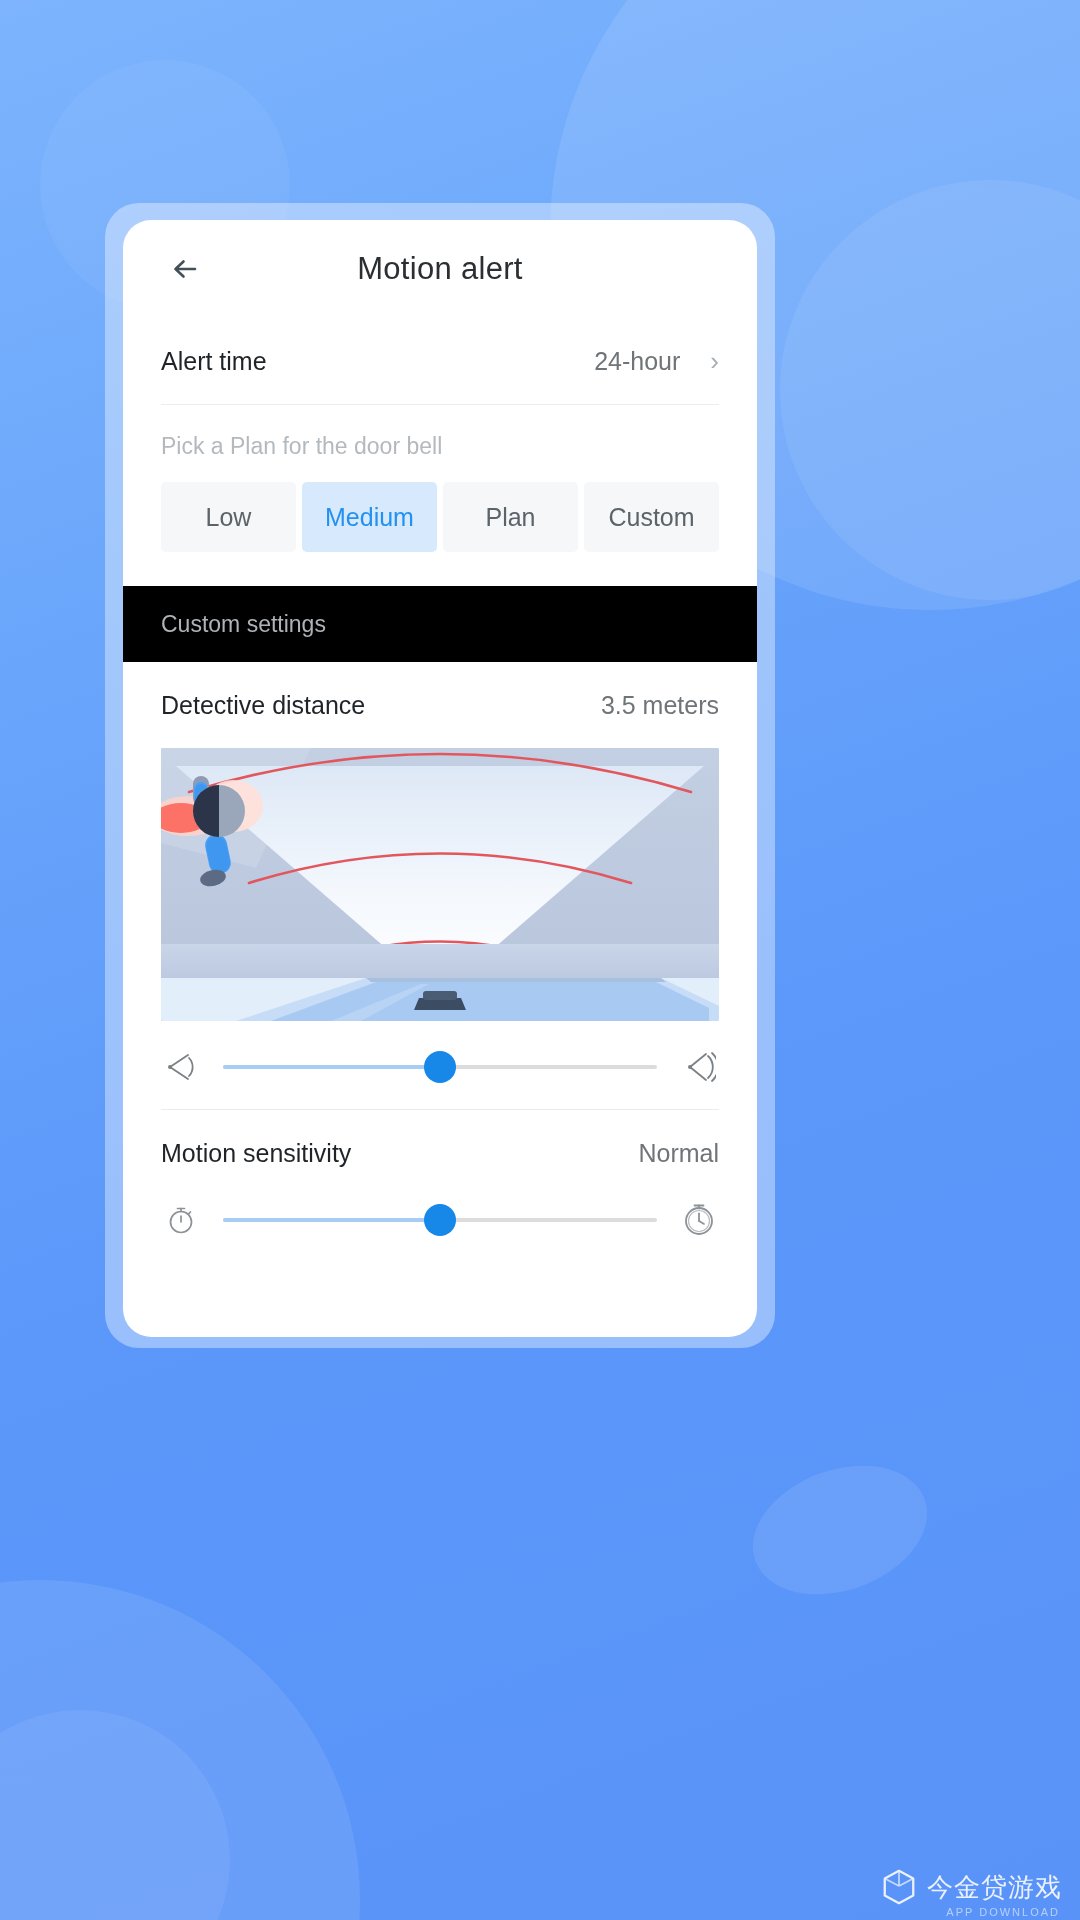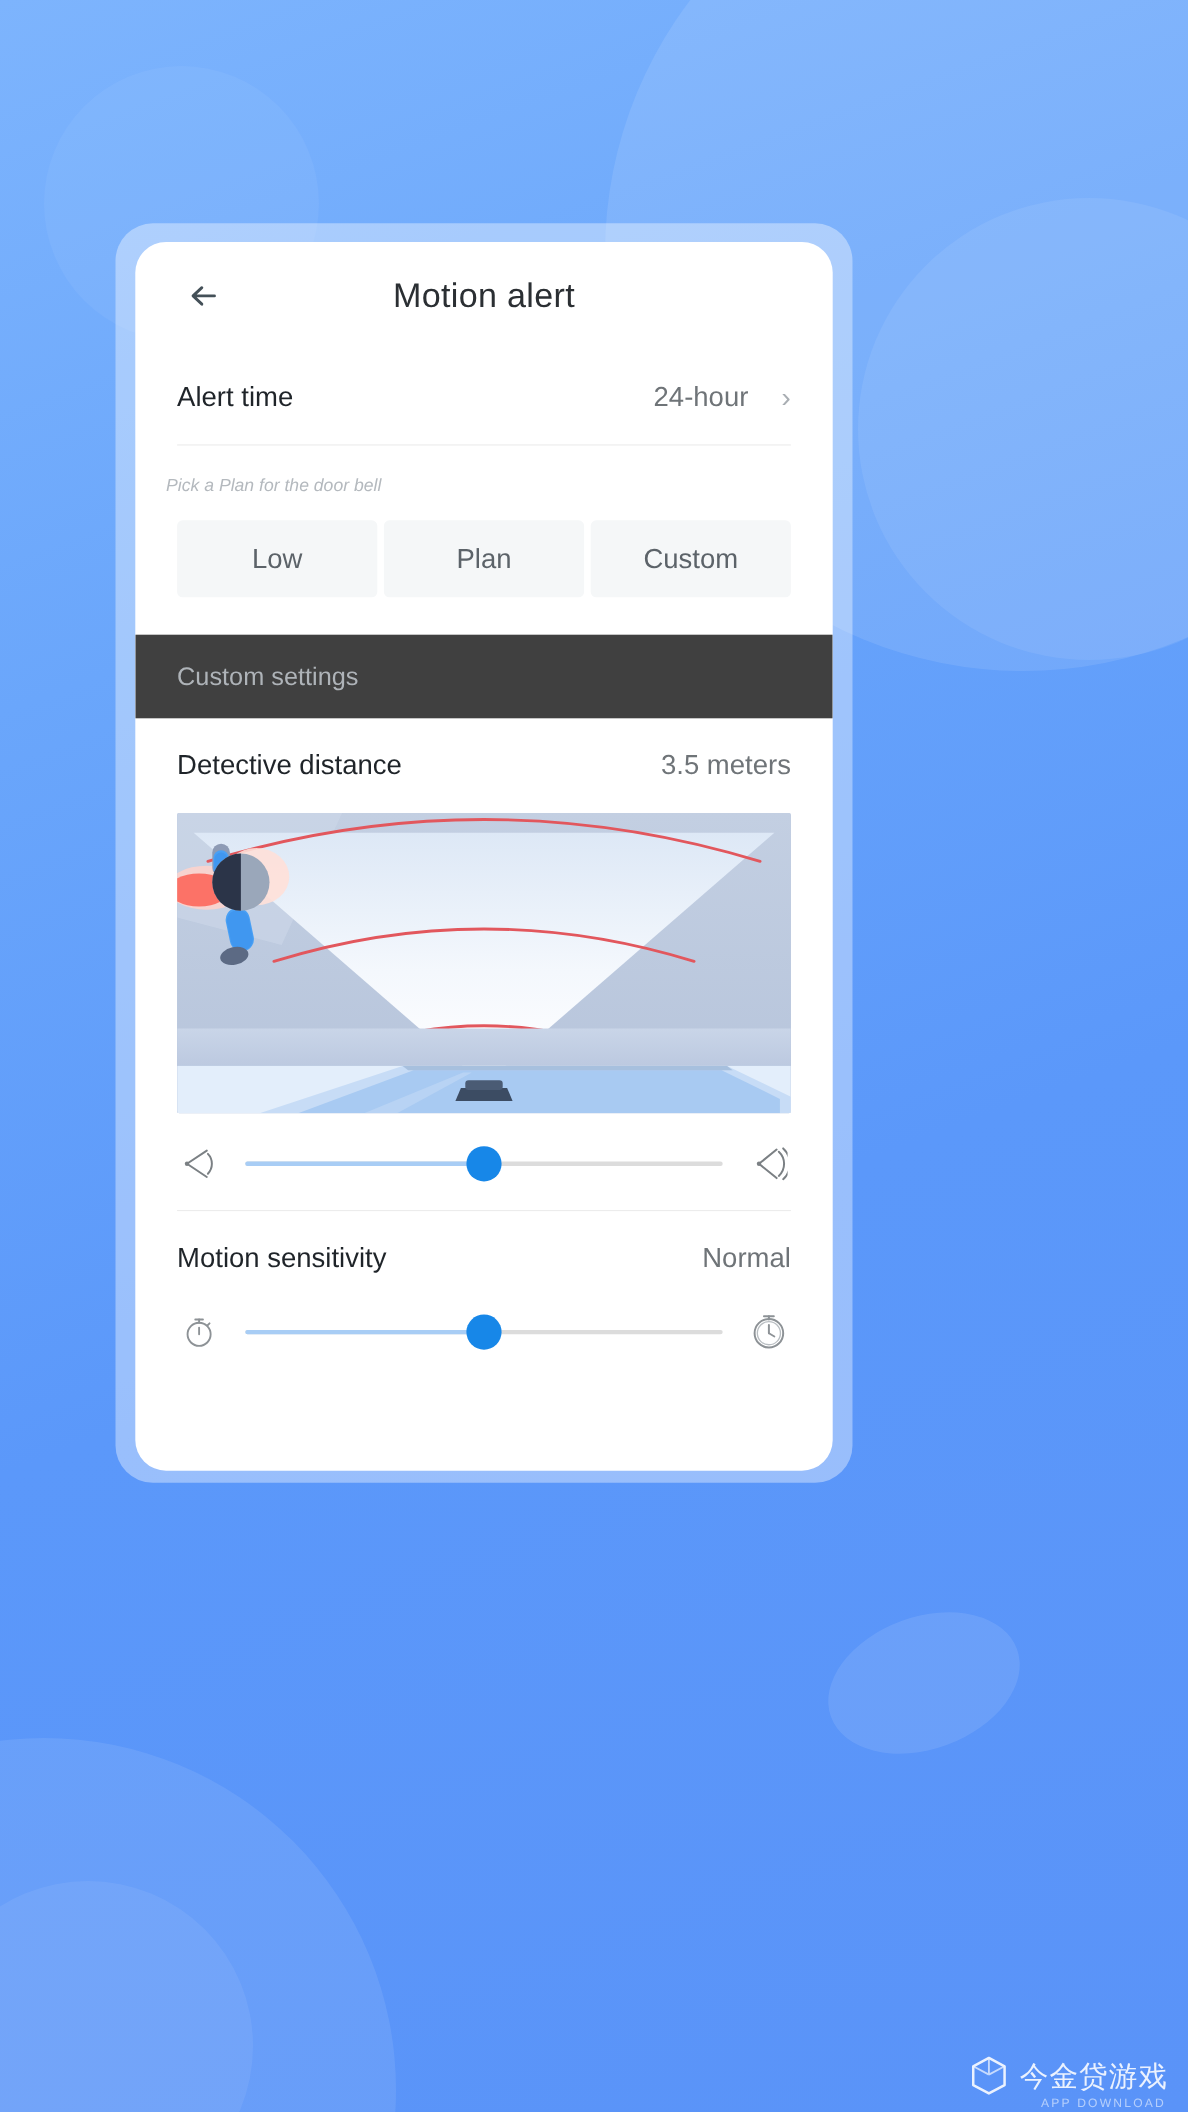--- a/index.html
+++ b/index.html
@@ -75,23 +75,22 @@
     height: 86px;
   }
   .row-label { font-size: 25px; color: #1f2429; }
   .row-right { display: flex; align-items: center; gap: 30px; }
   .row-value { font-size: 25px; color: #6f7478; }
   .chev { color: #a9aeb3; font-size: 26px; line-height: 1; }
 
   .divider { height: 1px; background: #ececec; margin: 0 38px; }
 
   .hint {
-    font-size: 16px; color: #b4b9be;
-    padding: 28px 38px 0 28px;
-    font-style: italic;
+    font-size: 23px; color: #b4b9be;
+    padding: 28px 38px 0 38px;
   }
 
   
   .chips {
     display: flex; gap: 6px;
     padding: 22px 38px 34px 38px;
   }
   .chip {
     flex: 1;
     height: 70px;
@@ -99,21 +98,21 @@
     background: #f5f7f8;
     border-radius: 5px;
     font-size: 25px;
     color: #5c6369;
     cursor: pointer;
   }
   .chip.selected { background: #d6e9fd; color: #2491f2; }
 
   
   .band {
-    background: #404040;
+    background: #000000;
     height: 76px;
     display: flex; align-items: center;
     padding: 0 38px;
     font-size: 23px; color: #aeb3b8;
   }
 
   
   .illus-wrap { padding: 0 38px; }
   .illus {
     width: 100%; height: 273px;
@@ -201,20 +200,21 @@
         <div class="row-value">24-hour</div>
         <span class="chev">›</span>
       </div>
     </div>
   </div>
   <div class="divider"></div>
 
   <div class="hint">Pick a Plan for the door bell</div>
   <div class="chips">
     <div class="chip">Low</div>
+    <div class="chip selected">Medium</div>
     <div class="chip">Plan</div>
     <div class="chip">Custom</div>
   </div>
 
   <div class="band">Custom settings</div>
 
   <div class="pad">
     <div class="row">
       <div class="row-label">Detective distance</div>
       <div class="row-value">3.5 meters</div>

